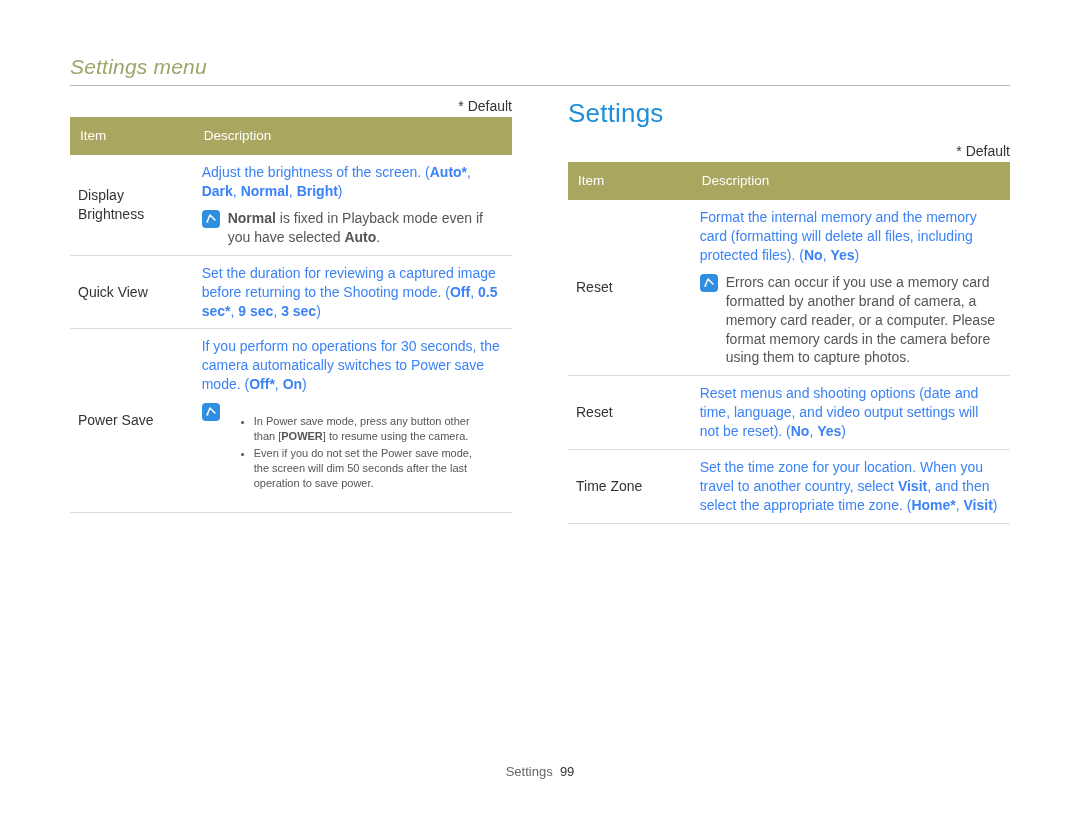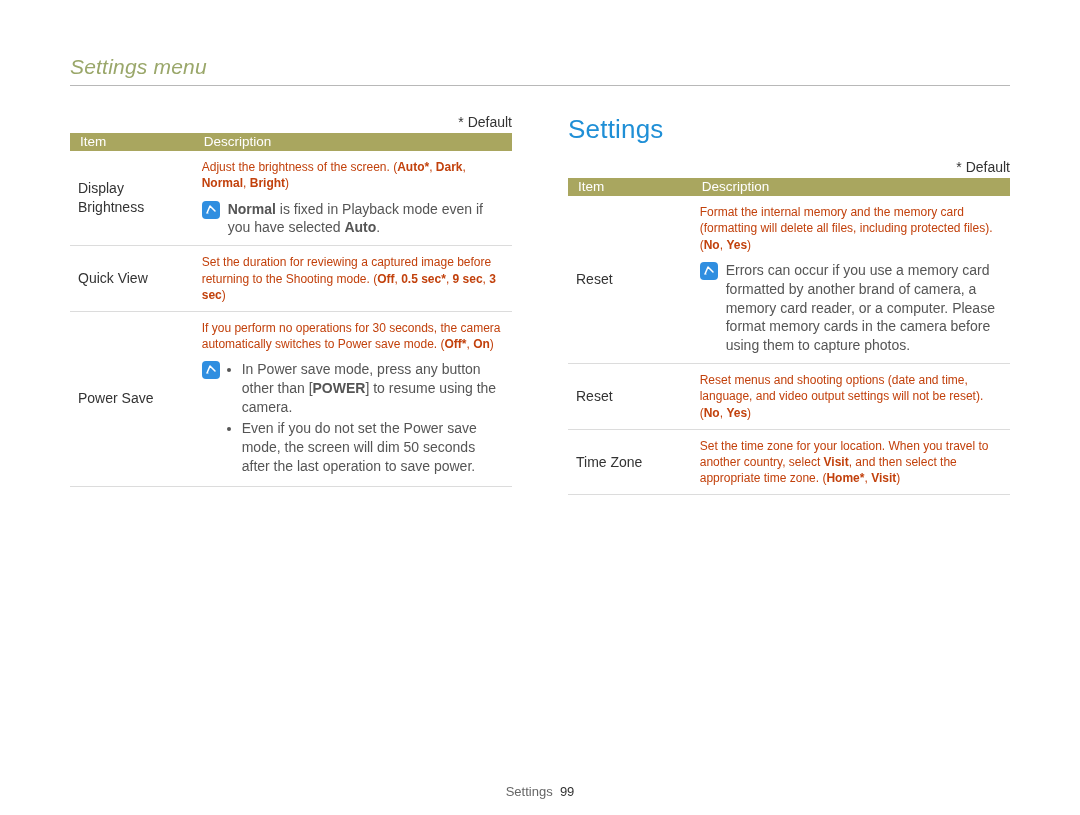--- a/index.html
+++ b/index.html
@@ -18,21 +18,21 @@
     padding: 55px 70px 30px 70px;
     position: relative;
   }
   .section-header {
     font-size: 21px;
     font-style: italic;
     color: #9aa76a;
     font-weight: 400;
     padding-bottom: 6px;
     border-bottom: 1px solid #b8b8b8;
-    margin-bottom: 28px;
+    margin-bottom: 12px;
     letter-spacing: 0.2px;
   }
   .columns {
     display: flex;
     gap: 56px;
   }
   .col {
     flex: 1 1 0;
     min-width: 0;
   }
@@ -54,38 +54,38 @@
     border-collapse: collapse;
     font-size: 14px;
     line-height: 1.35;
     table-layout: fixed;
   }
   table.settings th {
     background: #a9a65f;
     color: #ffffff;
     font-weight: 400;
     text-align: left;
-    padding: 0 10px;
+    padding: 10px 10px;
     font-size: 13.5px;
   }
   table.settings th.col-item { width: 26%; }
   table.settings th.col-desc { width: 74%; }
   table.settings td {
     vertical-align: middle;
     padding: 8px 10px 8px 8px;
     border-bottom: 1px solid #dcdcdc;
     font-size: 14px;
     color: #333;
   }
   table.settings td.item {
     color: #333;
   }
   .desc-main {
-    font-size: 12px;
-    color: #c2410c;
+    font-size: 14px;
+    color: #3b82f6;
   }
   .b { font-weight: 700; }
   .note-block {
     display: flex;
     gap: 8px;
     margin-top: 8px;
     align-items: flex-start;
   }
   .note-icon {
     width: 18px;
@@ -98,30 +98,30 @@
     justify-content: center;
     margin-top: 1px;
   }
   .note-icon svg { display: block; }
   .note-text {
     font-size: 14px;
     color: #555;
     line-height: 1.35;
   }
   ul.note-list {
-    margin: 0;
+    margin: 12px;
     padding-left: 14px;
-    font-size: 14px;
+    font-size: 11px;
     color: #555;
     line-height: 1.35;
   }
   ul.note-list li { margin-bottom: 2px; }
   .footer {
     position: absolute;
-    bottom: 16px;
+    bottom: 36px;
     left: 0;
     width: 100%;
     text-align: center;
     font-size: 13px;
     color: #666;
   }
   .footer .pnum { color: #333; }
 </style>
 </head>
 <body>

